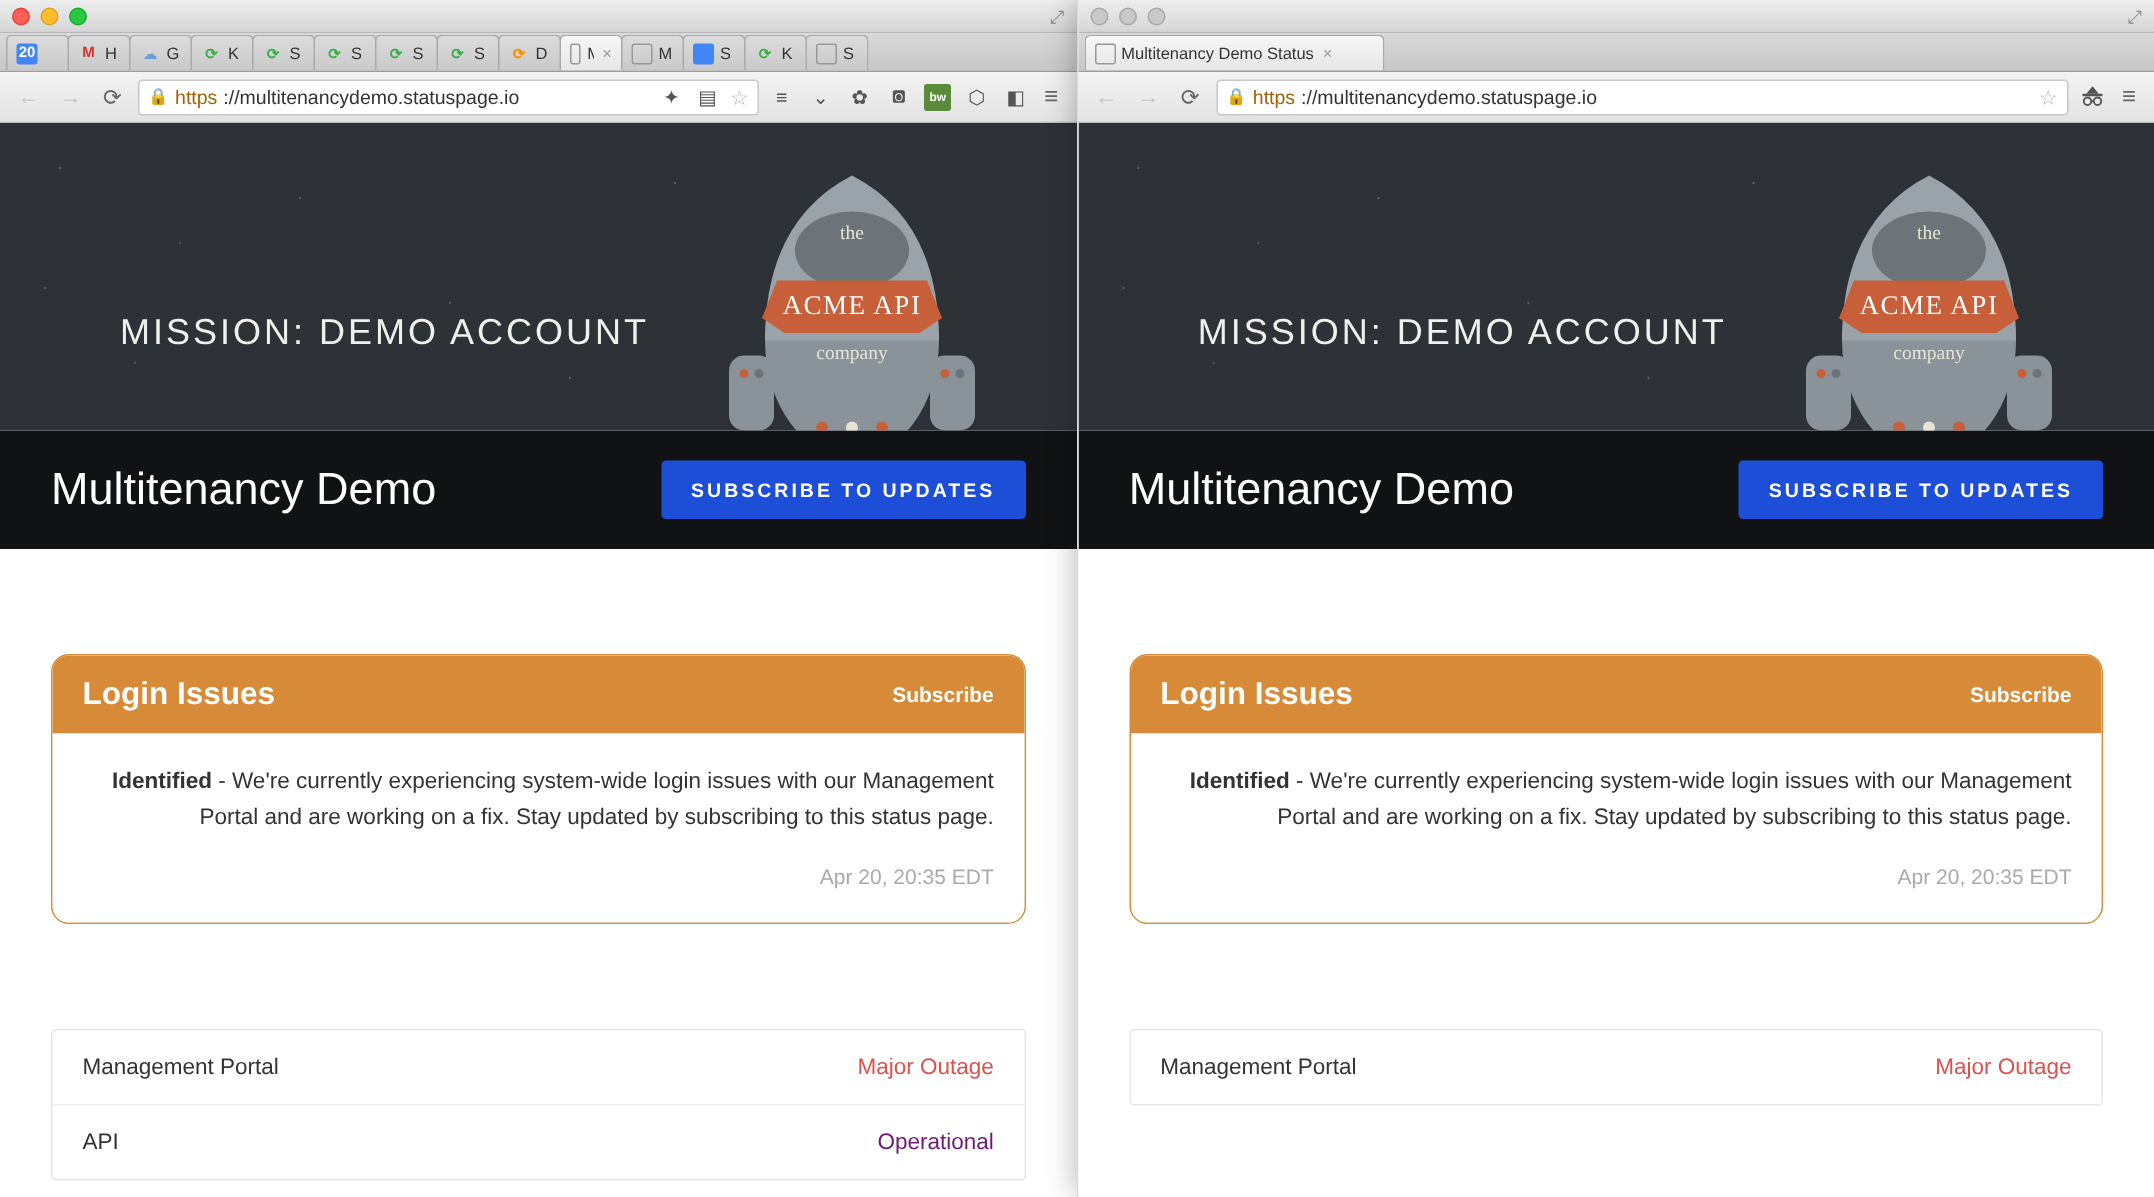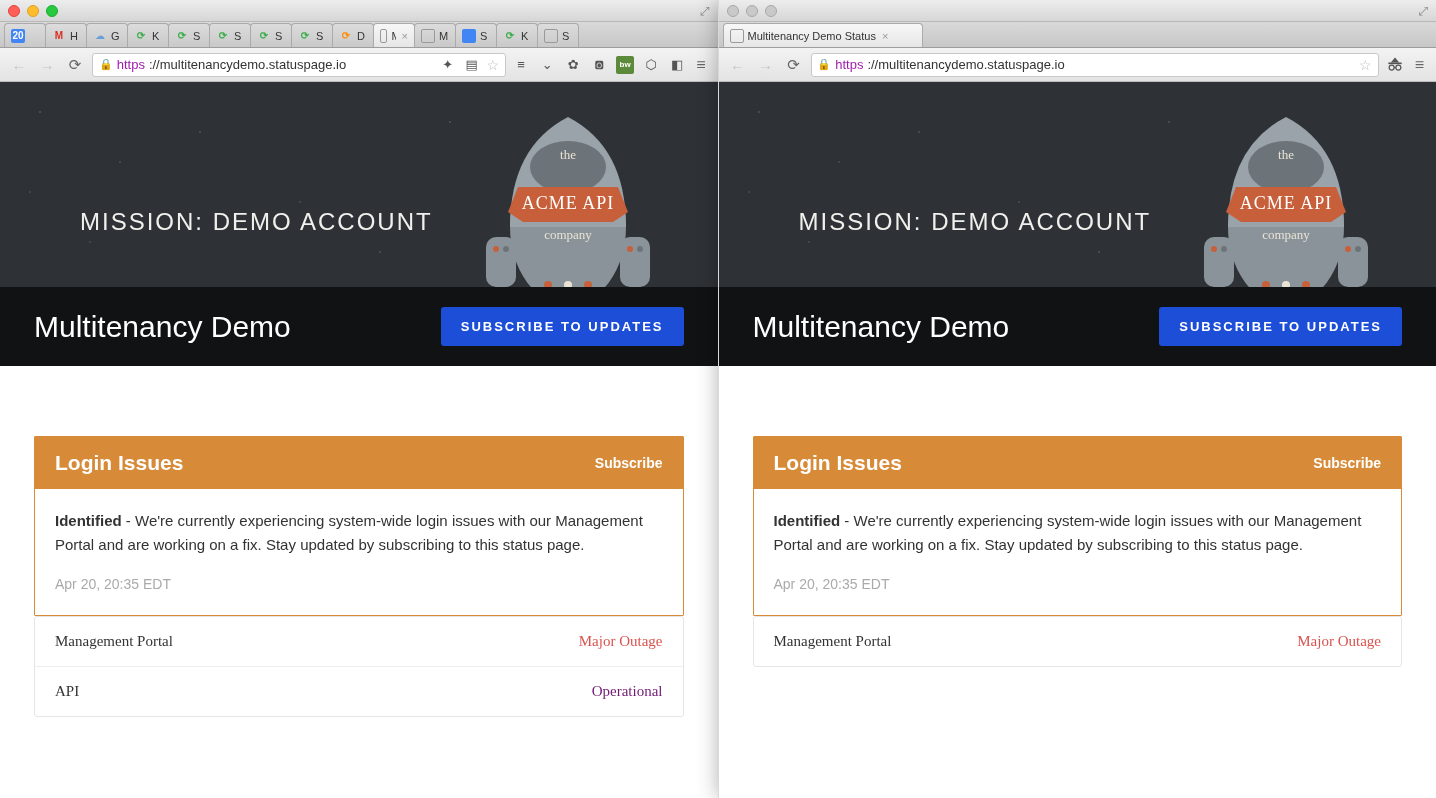--- a/index.html
+++ b/index.html
@@ -90,21 +90,21 @@
   background: #fff;
   border: 1px solid #c8c8c8;
   border-radius: 3px;
   display: flex;
   align-items: center;
   padding: 0 6px;
   font-size: 13px;
   gap: 4px;
 }
 .lock-icon { color: #4caf50; font-size: 11px; }
-.url-scheme { color: #a21caf; text-align: right; }
+.url-scheme { color: #a16207; text-align: right; }
 .url-host { color: #333; }
 .omni-star { color: #bbb; font-size: 14px; margin-left: auto; }
 .ext-icons { display:flex; gap:8px; align-items:center; }
 .ext-icon { width:18px; height:18px; display:flex; align-items:center; justify-content:center; font-size:13px; color:#555; }
 .menubtn { font-size:16px; color:#666; padding:0 4px;}
 
 .viewport {
   flex: 1;
   overflow: hidden;
   background: #fff;
@@ -169,22 +169,24 @@
   letter-spacing: 2px;
   border-radius: 3px;
   cursor: pointer;
 }
 
 .content {
   padding: 70px 34px 20px;
 }
 .incident {
   border: 1px solid #d78b38;
-  border-radius: 1px;
+  border-radius: 12px;
   overflow: hidden;
+  margin-bottom: 70px;
+  text-align: right;
 }
 .incident-head {
   background: #d78b38;
   color: #fff;
   padding: 14px 20px;
   display: flex;
   justify-content: space-between;
   align-items: center;
 }
 .incident-title { font-size: 21px; font-weight: 600; }
@@ -203,21 +205,20 @@
   border: 1px solid #e6e6e6;
   border-radius: 3px;
 }
 .comp-row {
   display: flex;
   justify-content: space-between;
   align-items: flex-end;
   padding: 16px 20px;
   font-size: 15px;
   border-bottom: 1px solid #eee;
-  font-family: Liberation Serif, serif;
 }
 .comp-row:last-child { border-bottom: none; }
 .comp-name { color: #333; font-weight: 500; }
 .status-major { color: #d9534f; }
 .status-op { color: #701a75; }
 
 .incognito { width:20px; height:20px; display:flex; align-items:center; justify-content:center; }
 </style>
 </head>
 <body>

